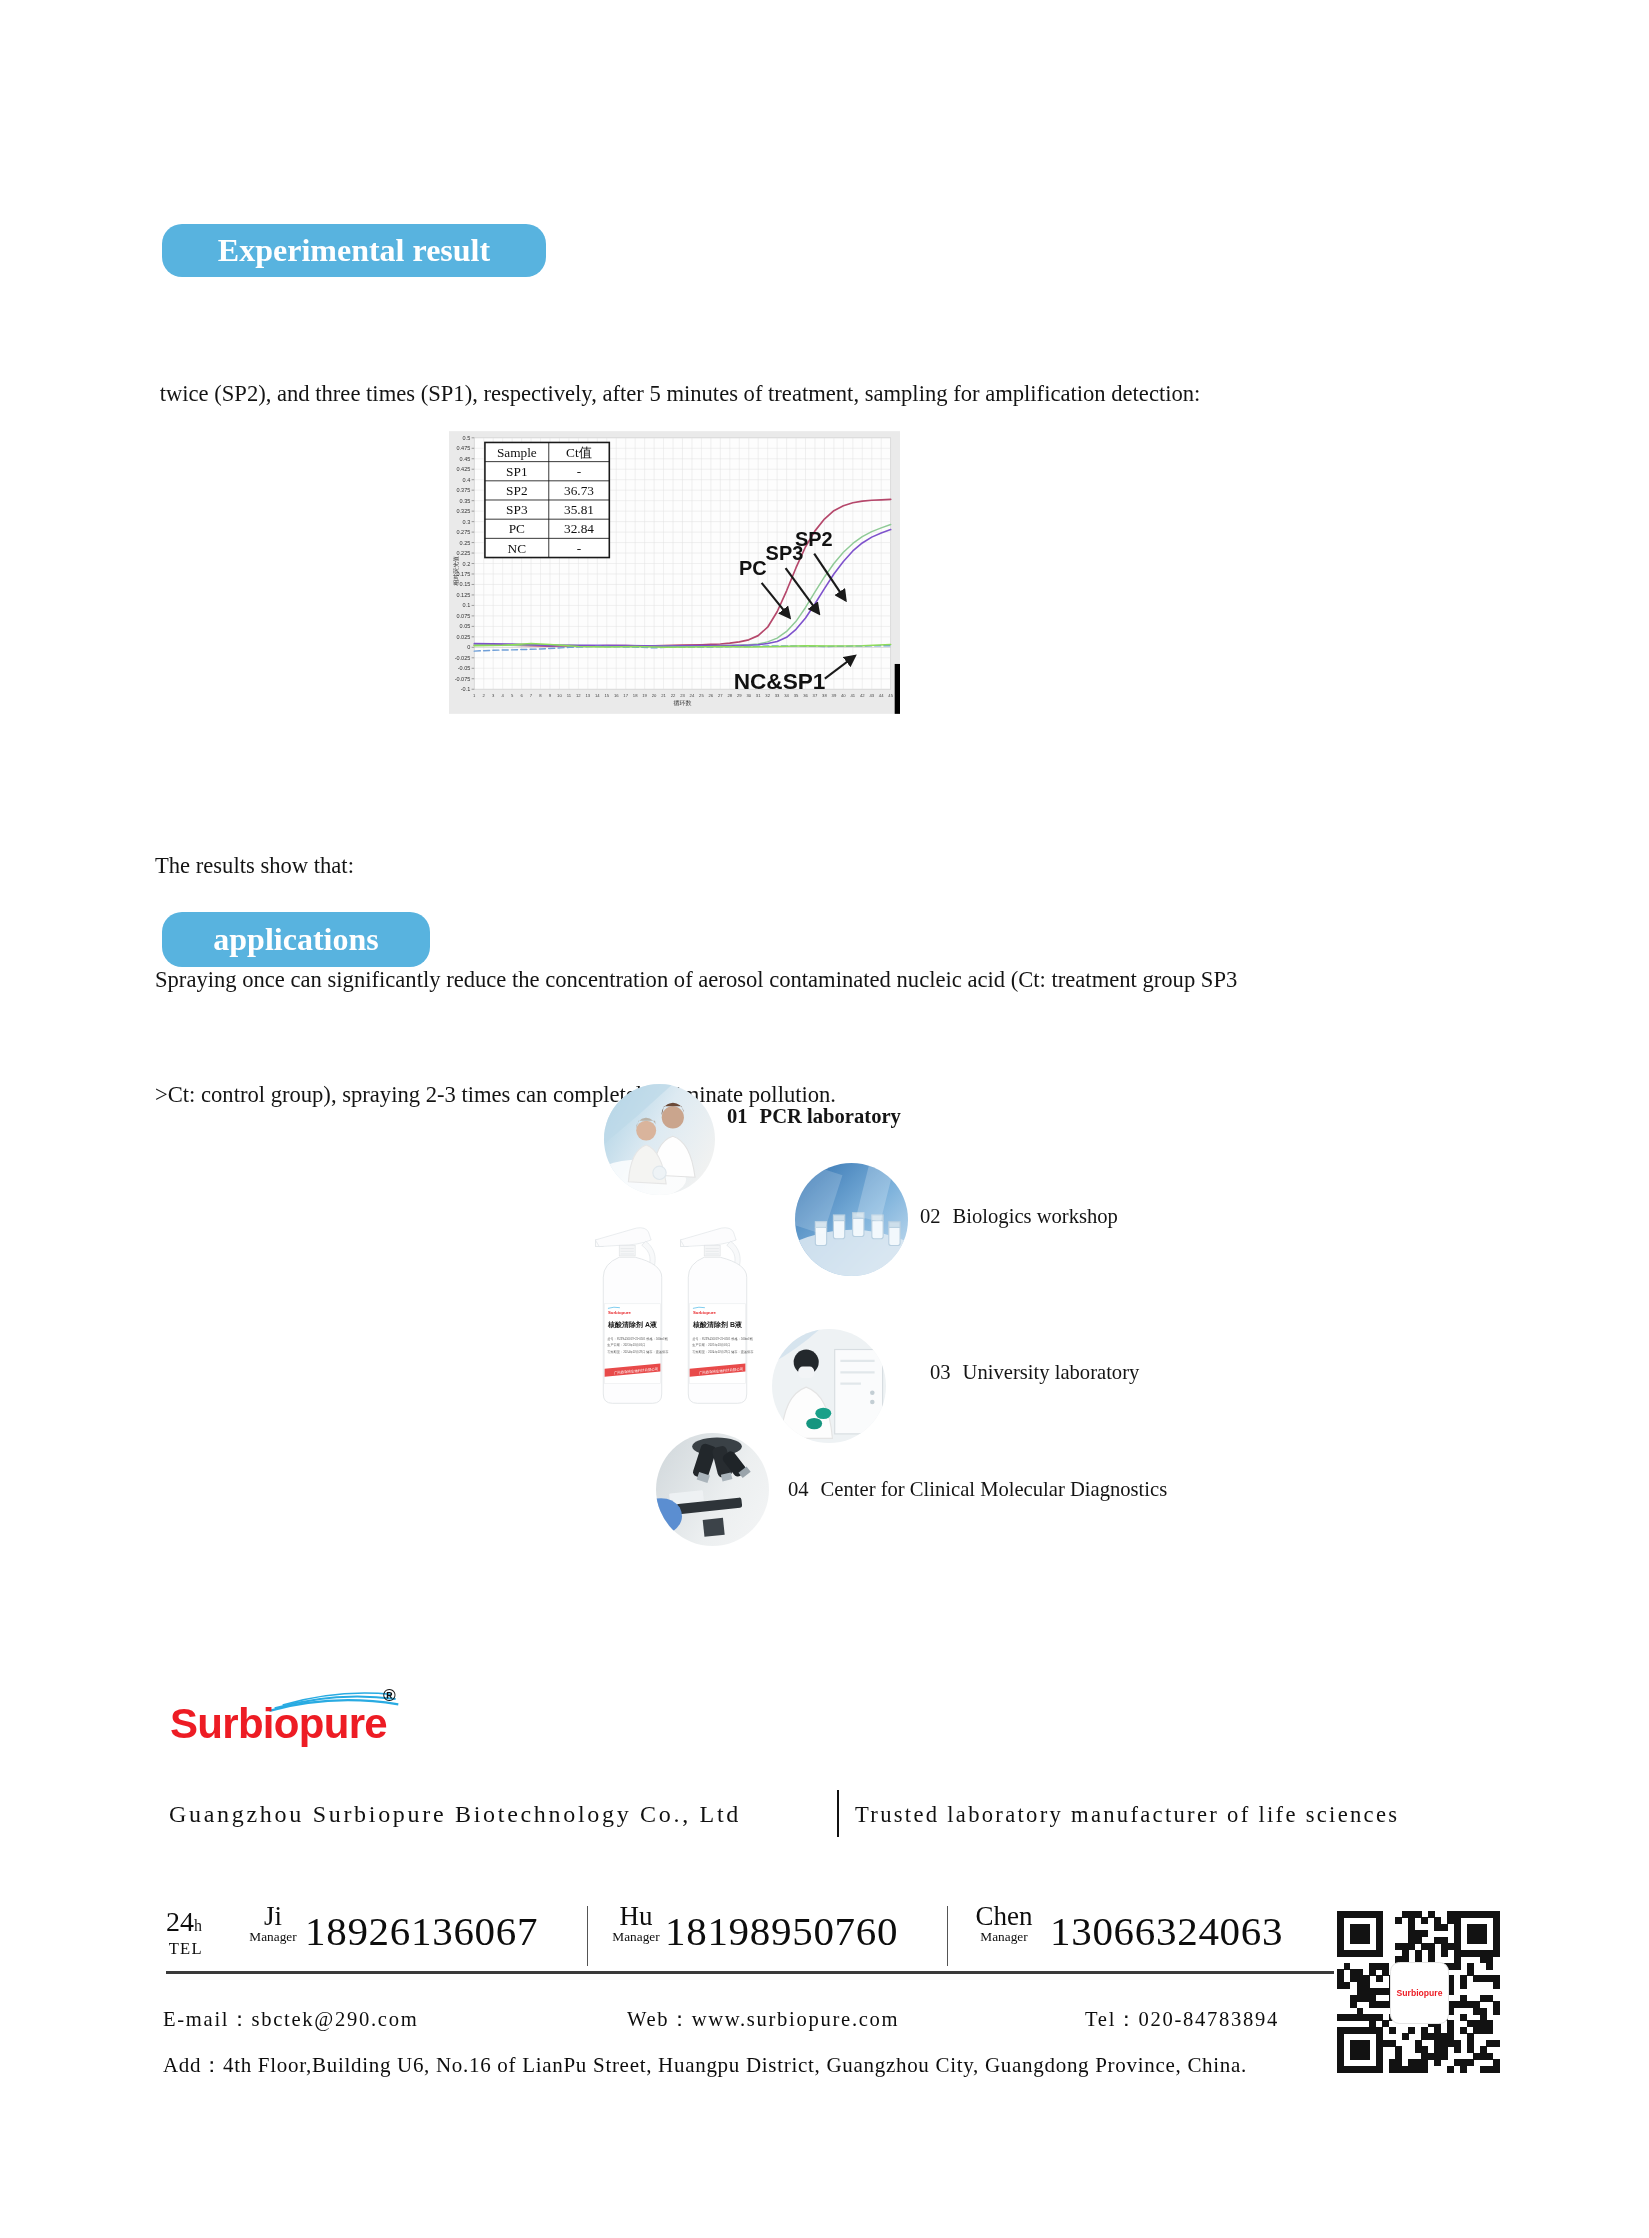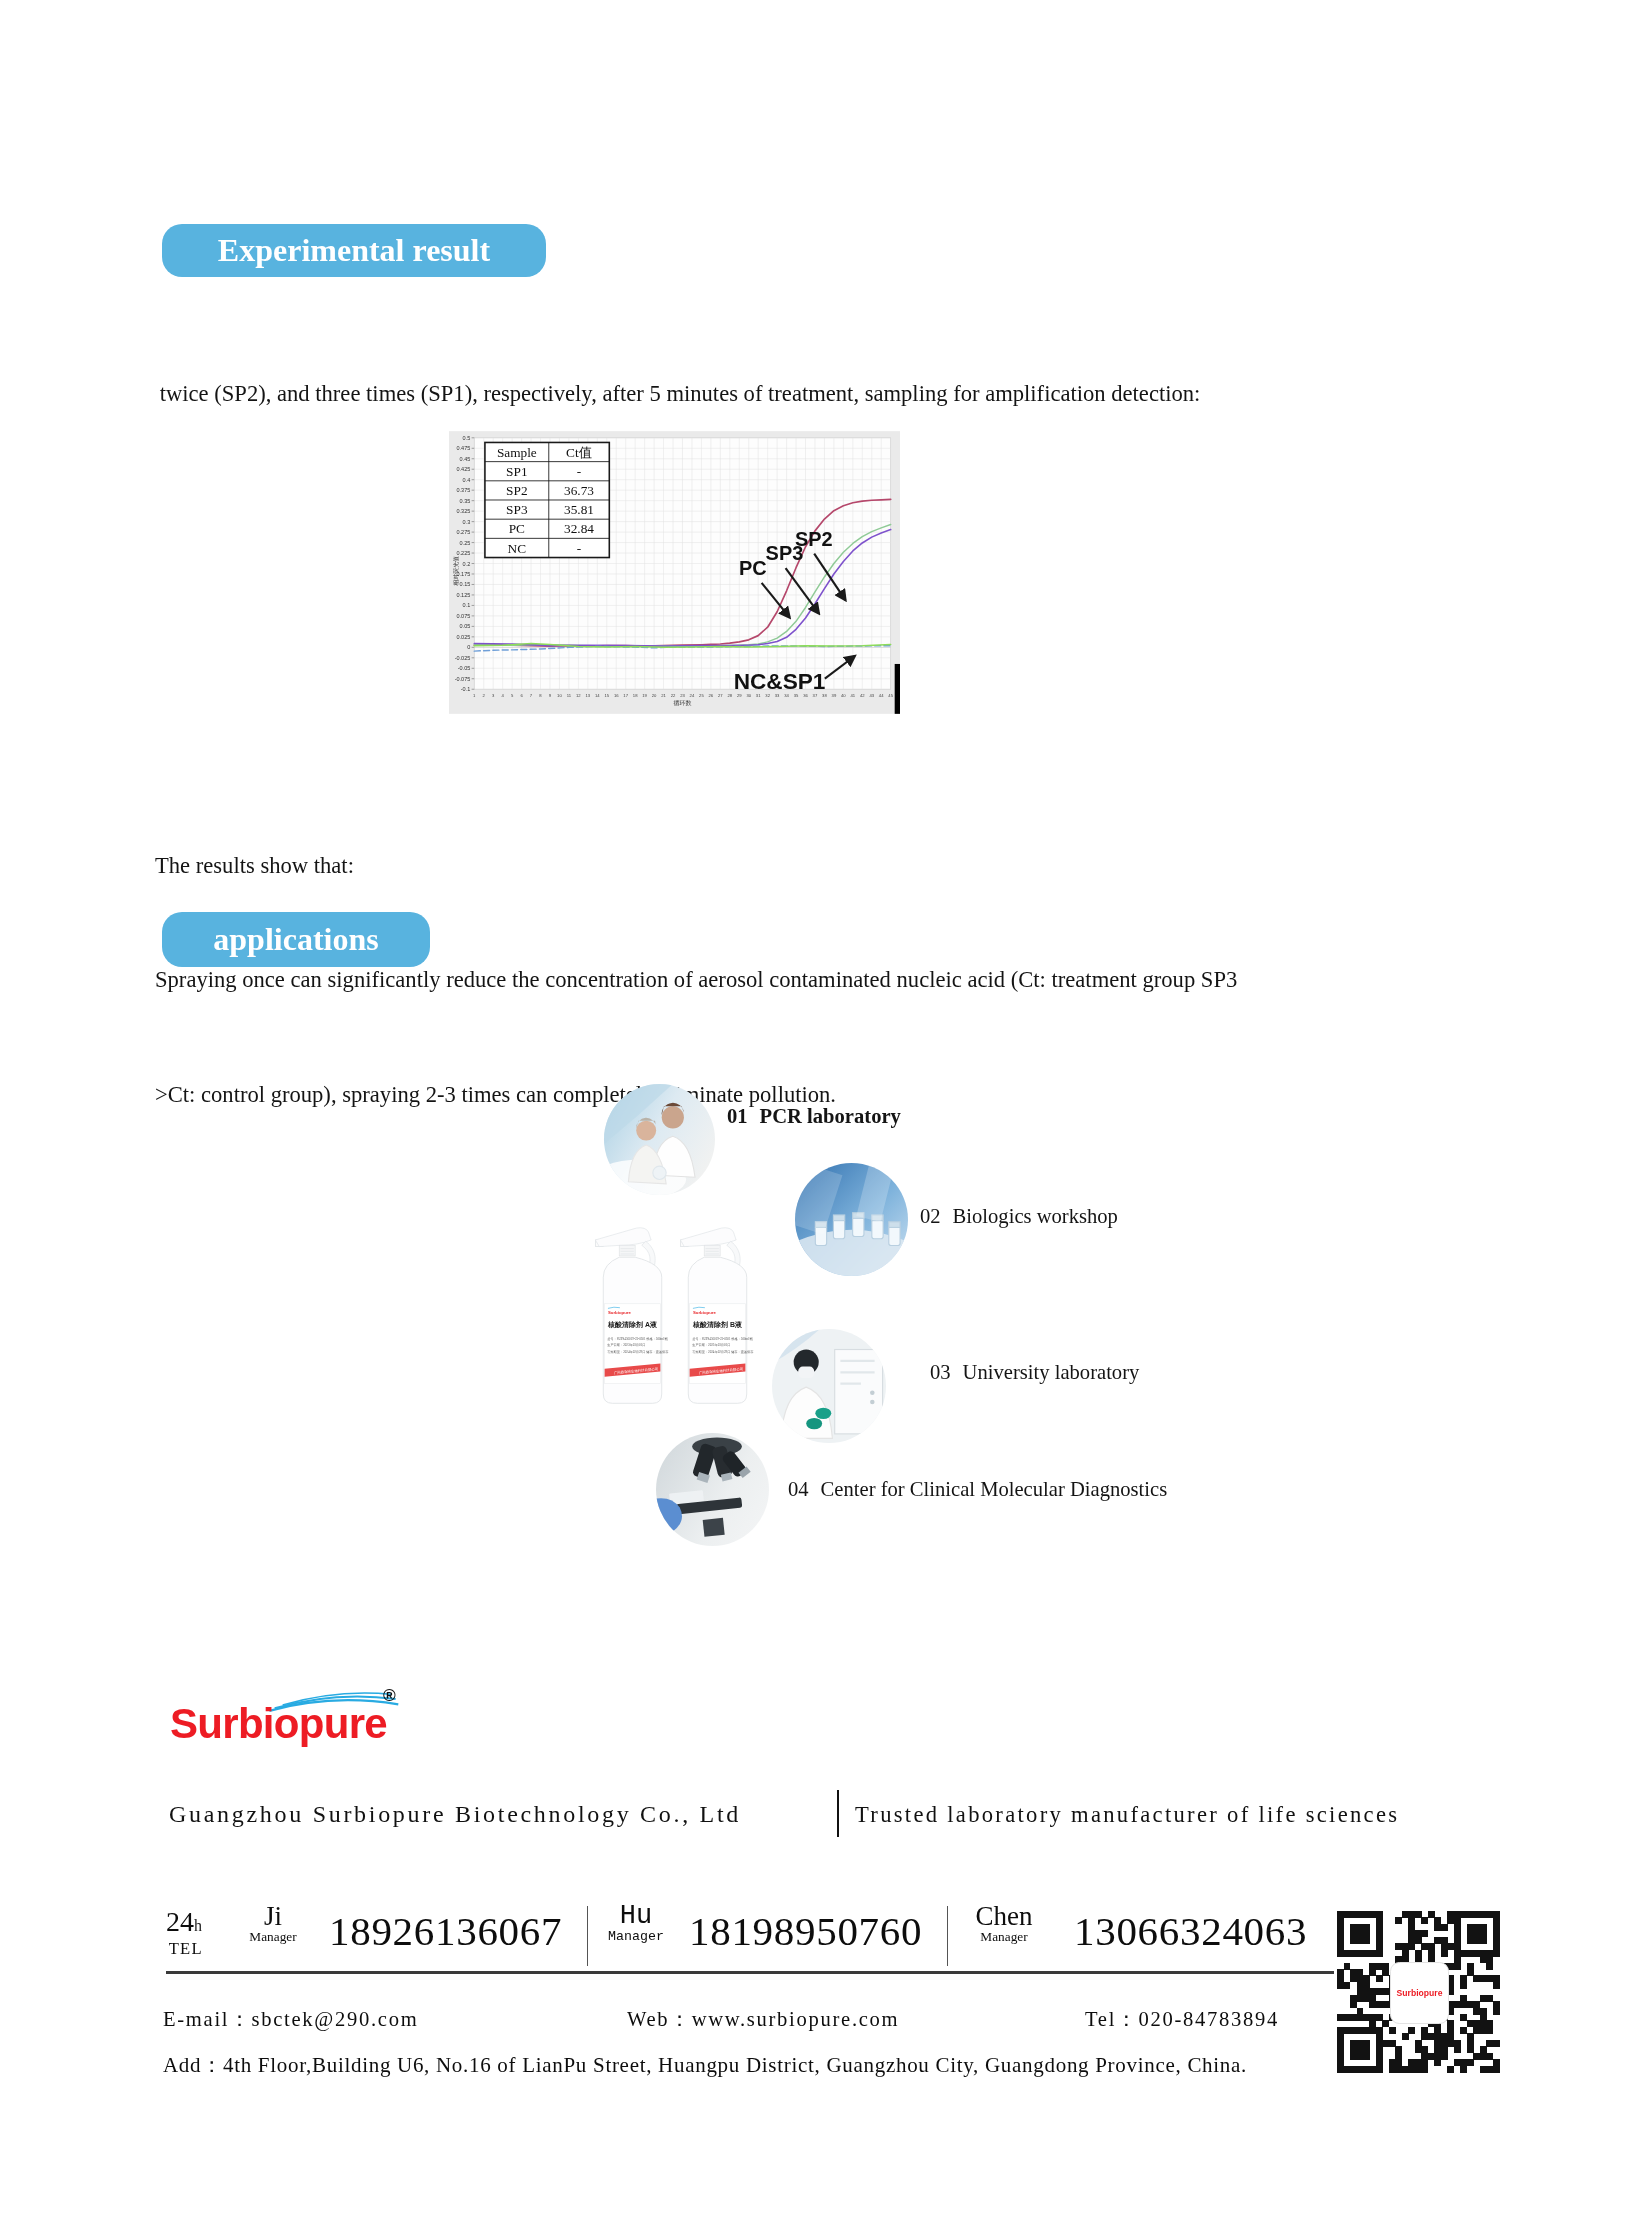--- a/index.html
+++ b/index.html
@@ -15,21 +15,21 @@
   .circle-photo{border-radius:50%;overflow:hidden;}
   .circle-photo svg{display:block;width:100%;height:100%;}
   
   #logo-text{font-family:"Liberation Sans","DejaVu Sans",sans-serif;font-weight:bold;
              font-size:42px;letter-spacing:-0.7px;color:#ed1c24;}
   #logo-reg{font-size:17.3px;color:#111;font-family:"Liberation Sans",sans-serif;font-weight:bold;}
   
   .footer-co{font-size:24px;letter-spacing:2.7px;color:#111;}
   .footer-tag{font-size:22.6px;letter-spacing:2.3px;color:#111;}
   .vbar{background:#111;}
-  .phone-num{font-size:41px;letter-spacing:0.7px;color:#0d0d0d;white-space:nowrap;margin-left:24px;}
+  .phone-num{font-size:41px;letter-spacing:0.7px;color:#0d0d0d;white-space:nowrap;}
   .mgr{text-align:center;color:#0d0d0d;}
   .mgr .nm{font-size:27px;line-height:27px;}
   .mgr .rl{font-size:13.3px;line-height:14.6px;}
   .contact-line{font-size:20.6px;letter-spacing:1.7px;color:#0d0d0d;white-space:nowrap;}
   .addr-line{font-size:21px;letter-spacing:0.7px;color:#0d0d0d;white-space:nowrap;}
   #qr{background:#ffffff;}
   .qm{position:absolute;background:#121212;}
   #qr-badge{position:absolute;left:53px;top:51px;width:57px;height:60px;background:#ffffff;
             border:1.3px solid #e3e3e3;border-radius:9.3px;display:flex;align-items:center;justify-content:center;}
   #qr-badge span{font-family:"Liberation Sans",sans-serif;font-weight:bold;font-size:8.6px;color:#ed1c24;}
@@ -408,21 +408,21 @@
   </div>
 
   <div class="abs mgr" style="left:241px;top:1903px;width:64px;">
     <div class="nm">Ji</div>
     <div class="rl">Manager</div>
   </div>
   <div class="abs phone-num" style="left:305px;top:1907px;">18926136067</div>
 
   <div class="abs vbar" style="left:587px;top:1906px;width:1.3px;height:60px;background:#555;"></div>
 
-  <div class="abs mgr" style="left:604px;top:1903px;width:64px;font-family:Liberation Mono, monospace;">
+  <div class="abs mgr" style="left:604px;top:1903px;width:64px;">
     <div class="nm">Hu</div>
     <div class="rl">Manager</div>
   </div>
   <div class="abs phone-num" style="left:665px;top:1907px;">18198950760</div>
 
   <div class="abs vbar" style="left:947px;top:1906px;width:1.3px;height:60px;background:#555;"></div>
 
   <div class="abs mgr" style="left:964px;top:1903px;width:80px;">
     <div class="nm">Chen</div>
     <div class="rl">Manager</div>

